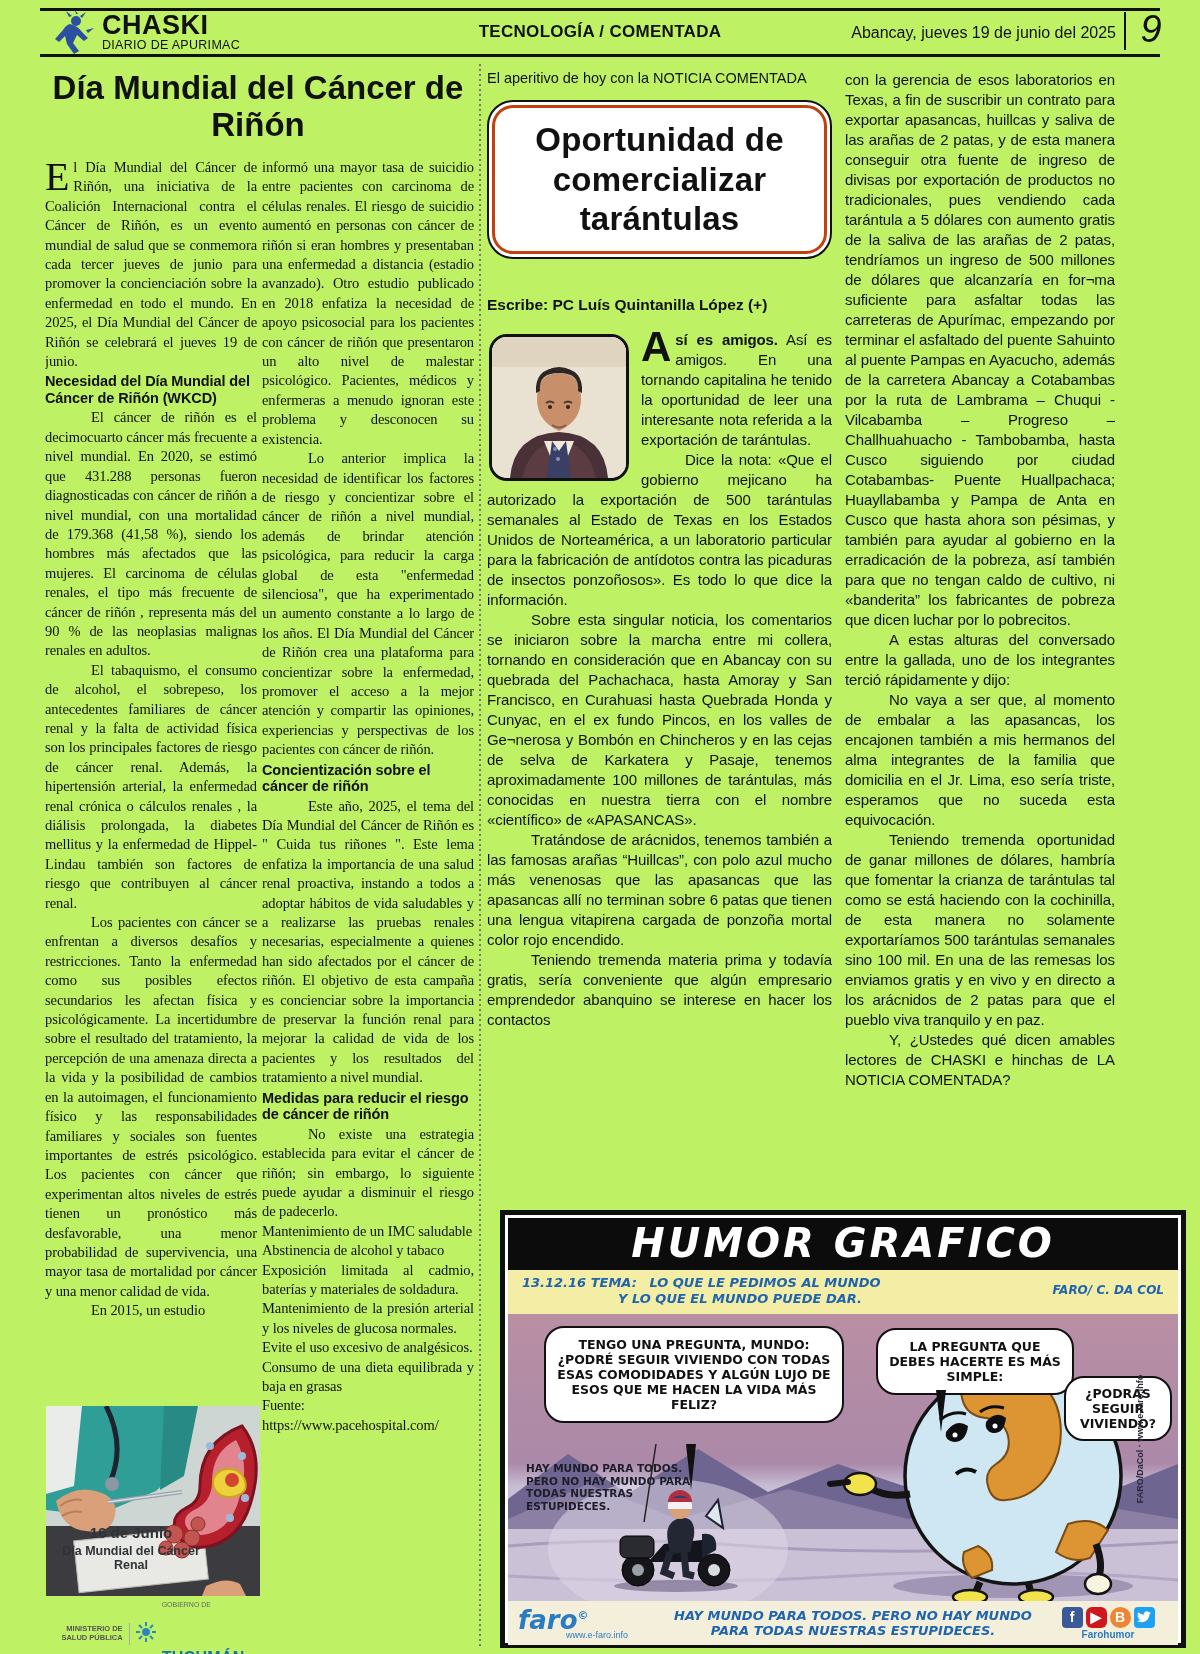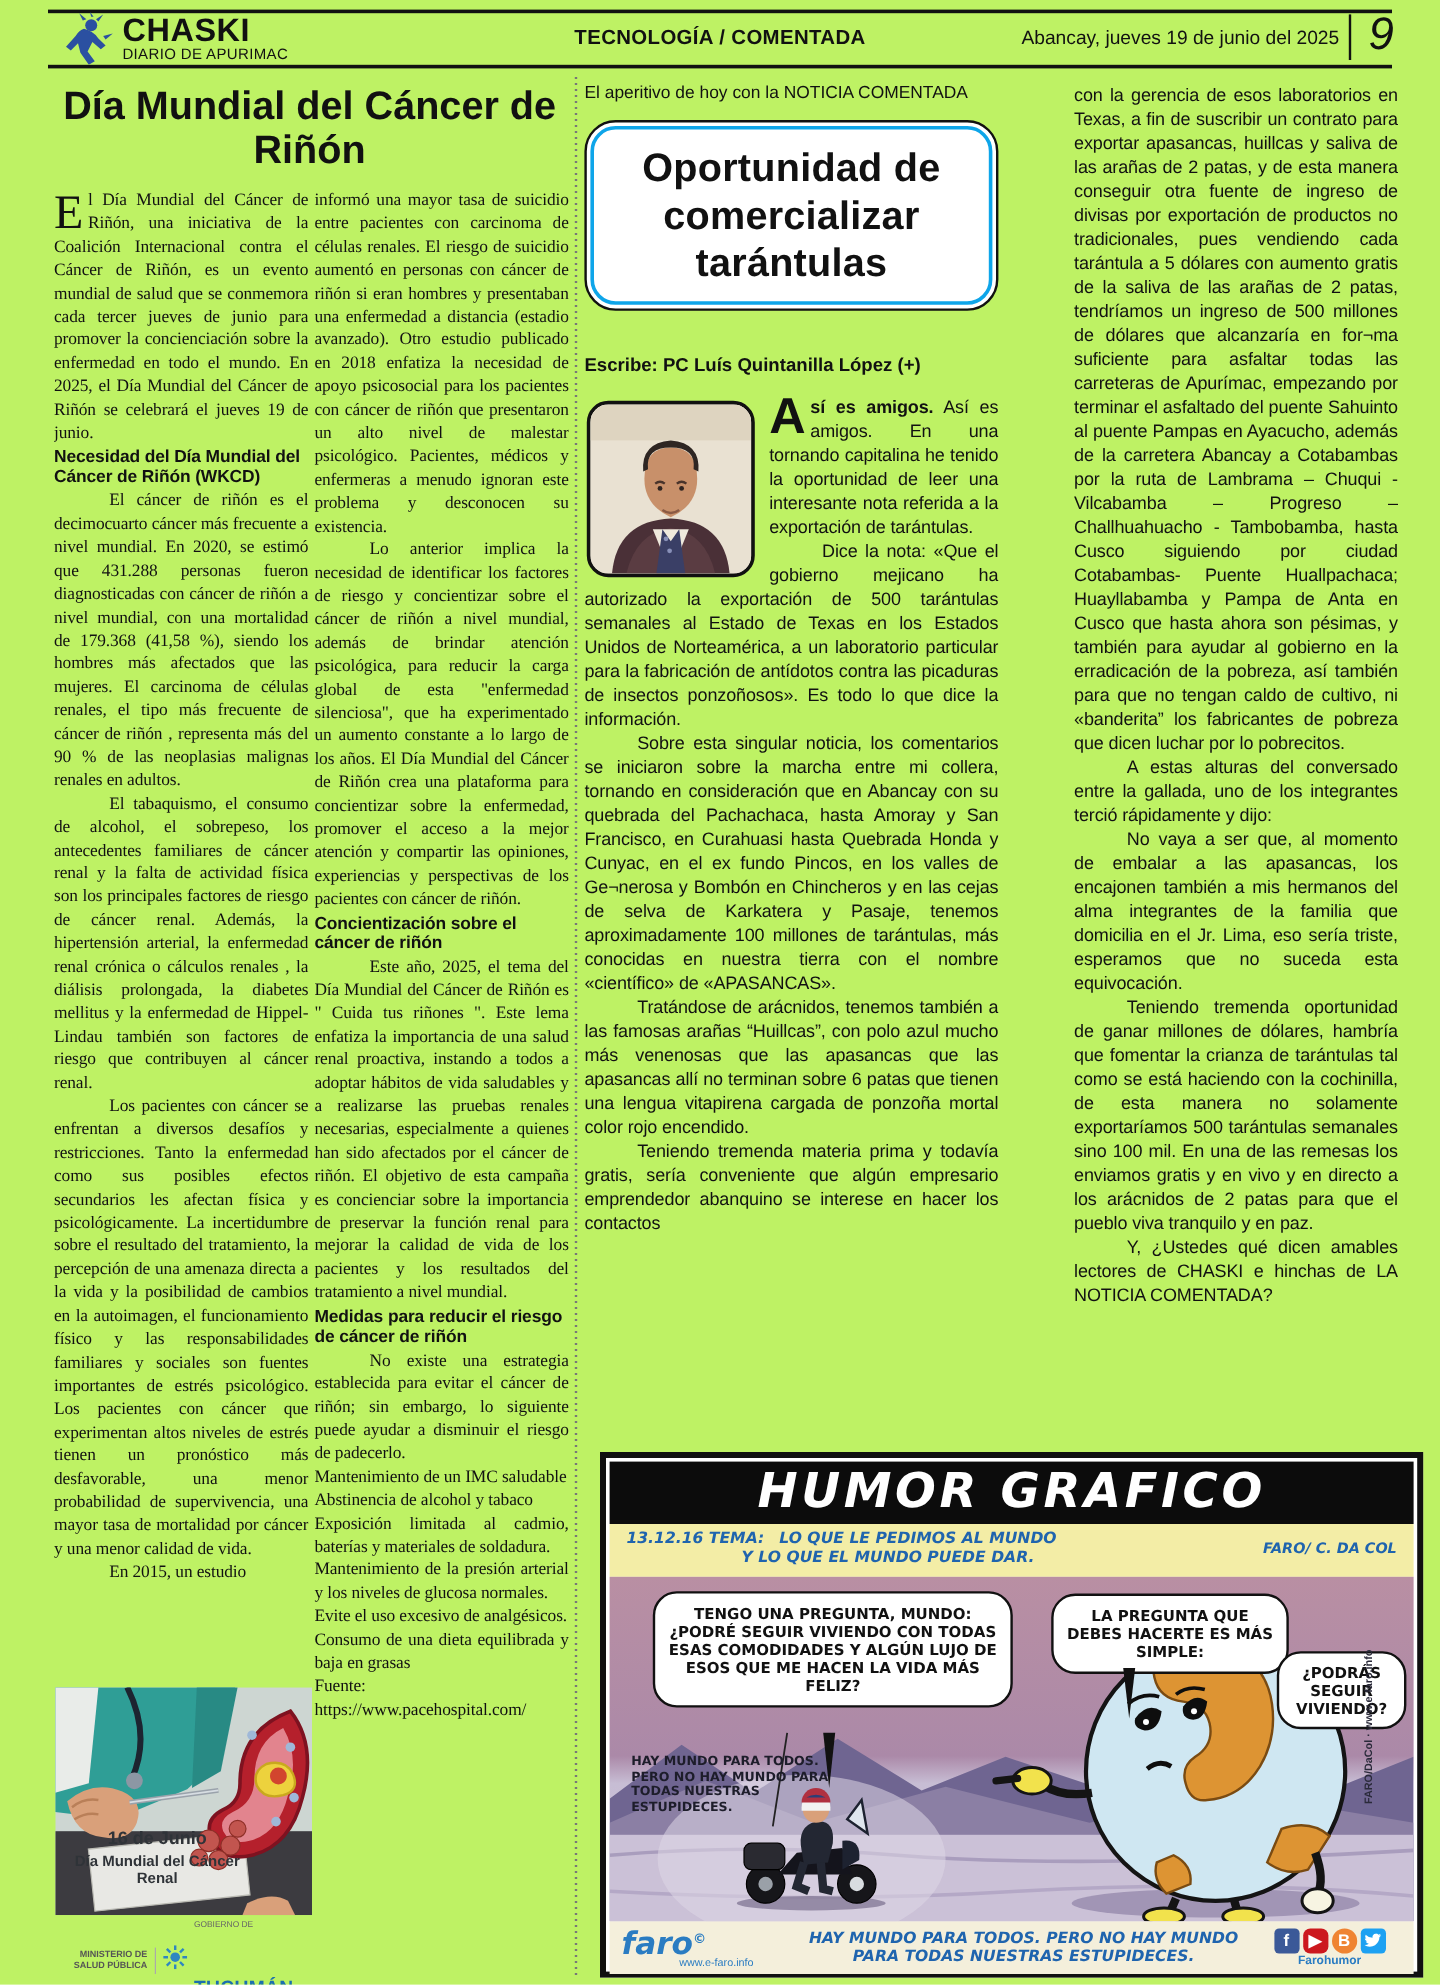--- a/index.html
+++ b/index.html
@@ -41,29 +41,29 @@
   .klog2 b { display:block; font-size:16px; color:#1b6fae; letter-spacing:.3px;margin-top:40px; }
 
   
   .vdot { position:absolute; left:479px; top:64px; width:2px; height:1584px;
           background-image:repeating-linear-gradient(to bottom,#777 0 2px,transparent 2px 5px); }
 
   
   .kicker { position:absolute; left:487px; top:70px; width:345px; font-size:14.5px; }
   .hbox-outer { position:absolute; left:487px; top:100px; width:345px; border:2px solid #111;
                 border-radius:26px; padding:3px; background:#fff; }
-  .hbox-inner { border:3px solid #0ea5e9; border-radius:21px; padding:12px 6px; text-align:center;
+  .hbox-inner { border:3px solid #c2410c; border-radius:21px; padding:12px 6px; text-align:center;
                 font-size:33px; font-weight:700; line-height:1.2; letter-spacing:.2px; }
   .byline { position:absolute; left:487px; top:296px; width:345px; font-size:15.5px; font-weight:700; }
   .tcol { font-size:15px; line-height:20px; text-align:justify; letter-spacing:-0.1px;
           overflow:hidden; position:absolute; }
   .tcol p { text-indent:44px; margin:0; }
   .tcol p.noind { text-indent:0; }
   .c3 { left:487px; top:330px; width:345px; height:872px; }
-  .c4 { left:895px; top:70px;  width:270px; height:1128px; }
+  .c4 { left:845px; top:70px;  width:270px; height:1128px; }
   .author-photo { float:left; width:140px; height:147px; border:3px solid #111; border-radius:18px;
                   margin:4px 12px 4px 2px; overflow:hidden; background:#e9e1d2; }
   .dropA { float:left; font-size:42px; line-height:34px; font-weight:700; padding-right:4px; }
 
   
   .comic { position:absolute; left:500px; top:1210px; width:686px; height:438px;
            border:5px solid #101010; background:#fff; padding:3px; }
   .comic-title { background:#0c0c0c; color:#fff; text-align:center; height:52px; line-height:50px;
                  font-size:40px; font-weight:700; font-style:italic; letter-spacing:3px;
                  font-family:"DejaVu Sans", sans-serif; }

